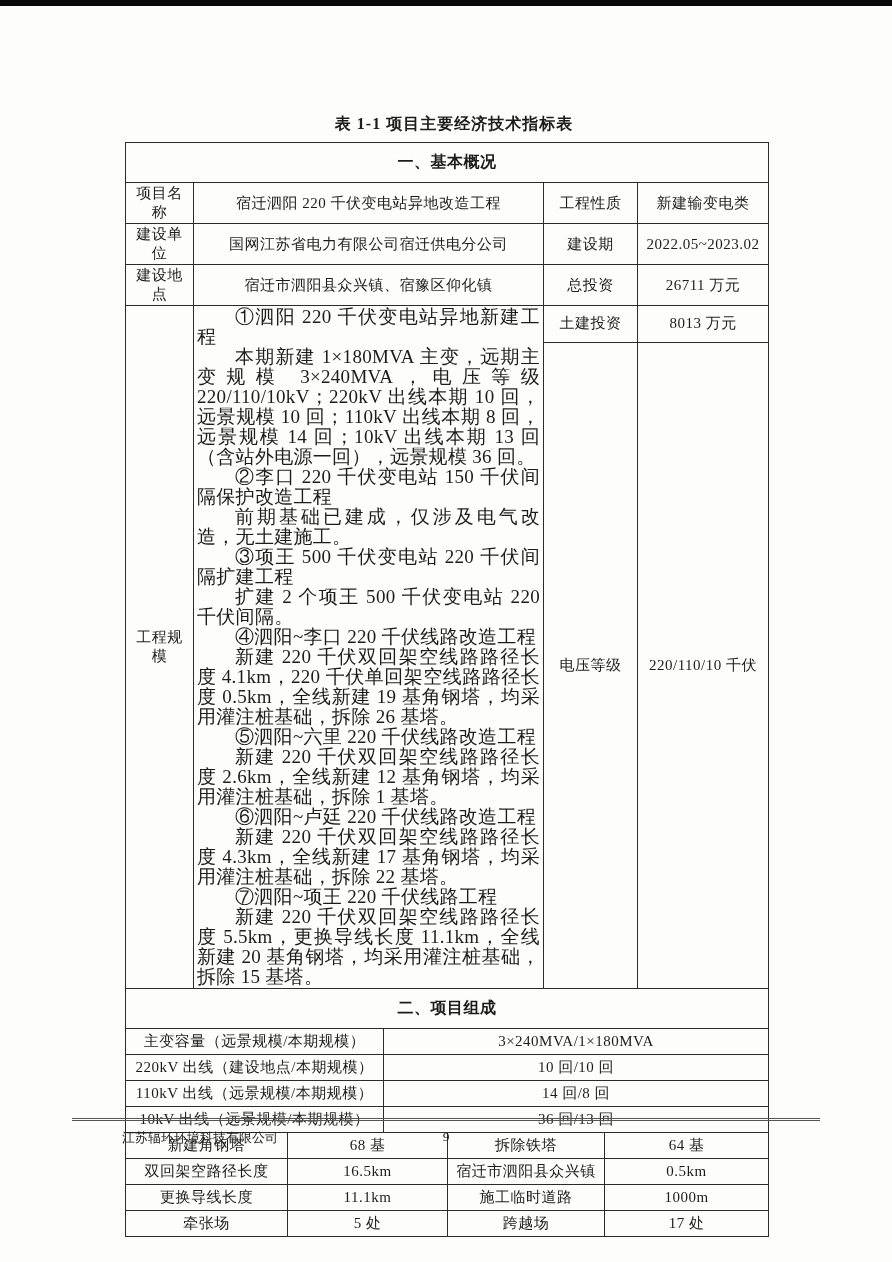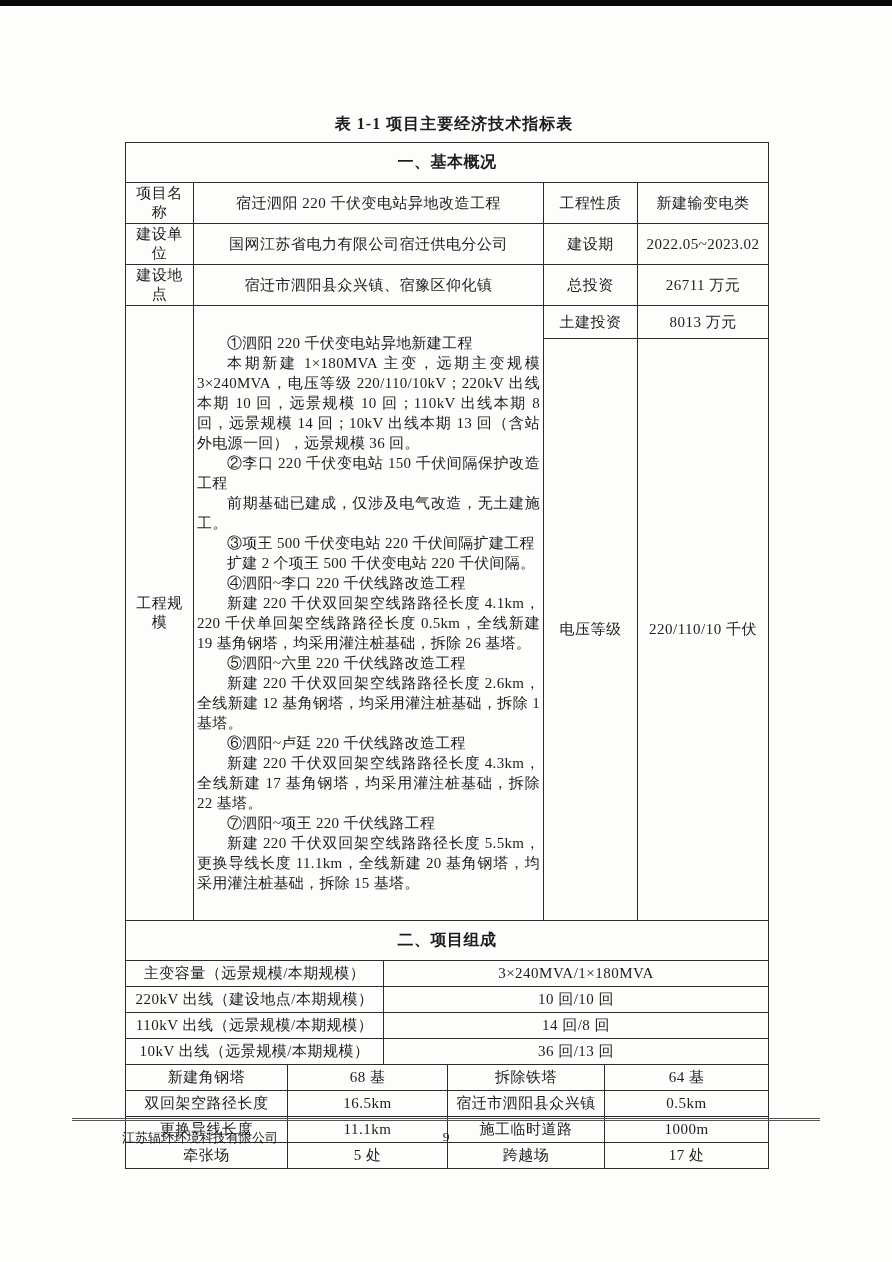--- a/index.html
+++ b/index.html
@@ -62,21 +62,21 @@
   td.sec-head { font-weight: bold; font-size: 16px; letter-spacing: 1px; }
   td.scale-cell {
     vertical-align: top;
     text-align: left;
     padding: 4px 7px 0 7px;
   }
   td.scale-cell p {
     text-indent: 2em;
     text-align: justify;
     line-height: 20px;
-    font-size: 15px;
+    font-size: 19px;
     letter-spacing: 0.3px;
   }
   .page-footer {
     position: absolute;
     top: 1118px; left: 72px; right: 72px;
     border-top: 3px double #555;
     padding-top: 8px;
     font-size: 13px;
   }
   .footer-company { margin-left: 50px; }

